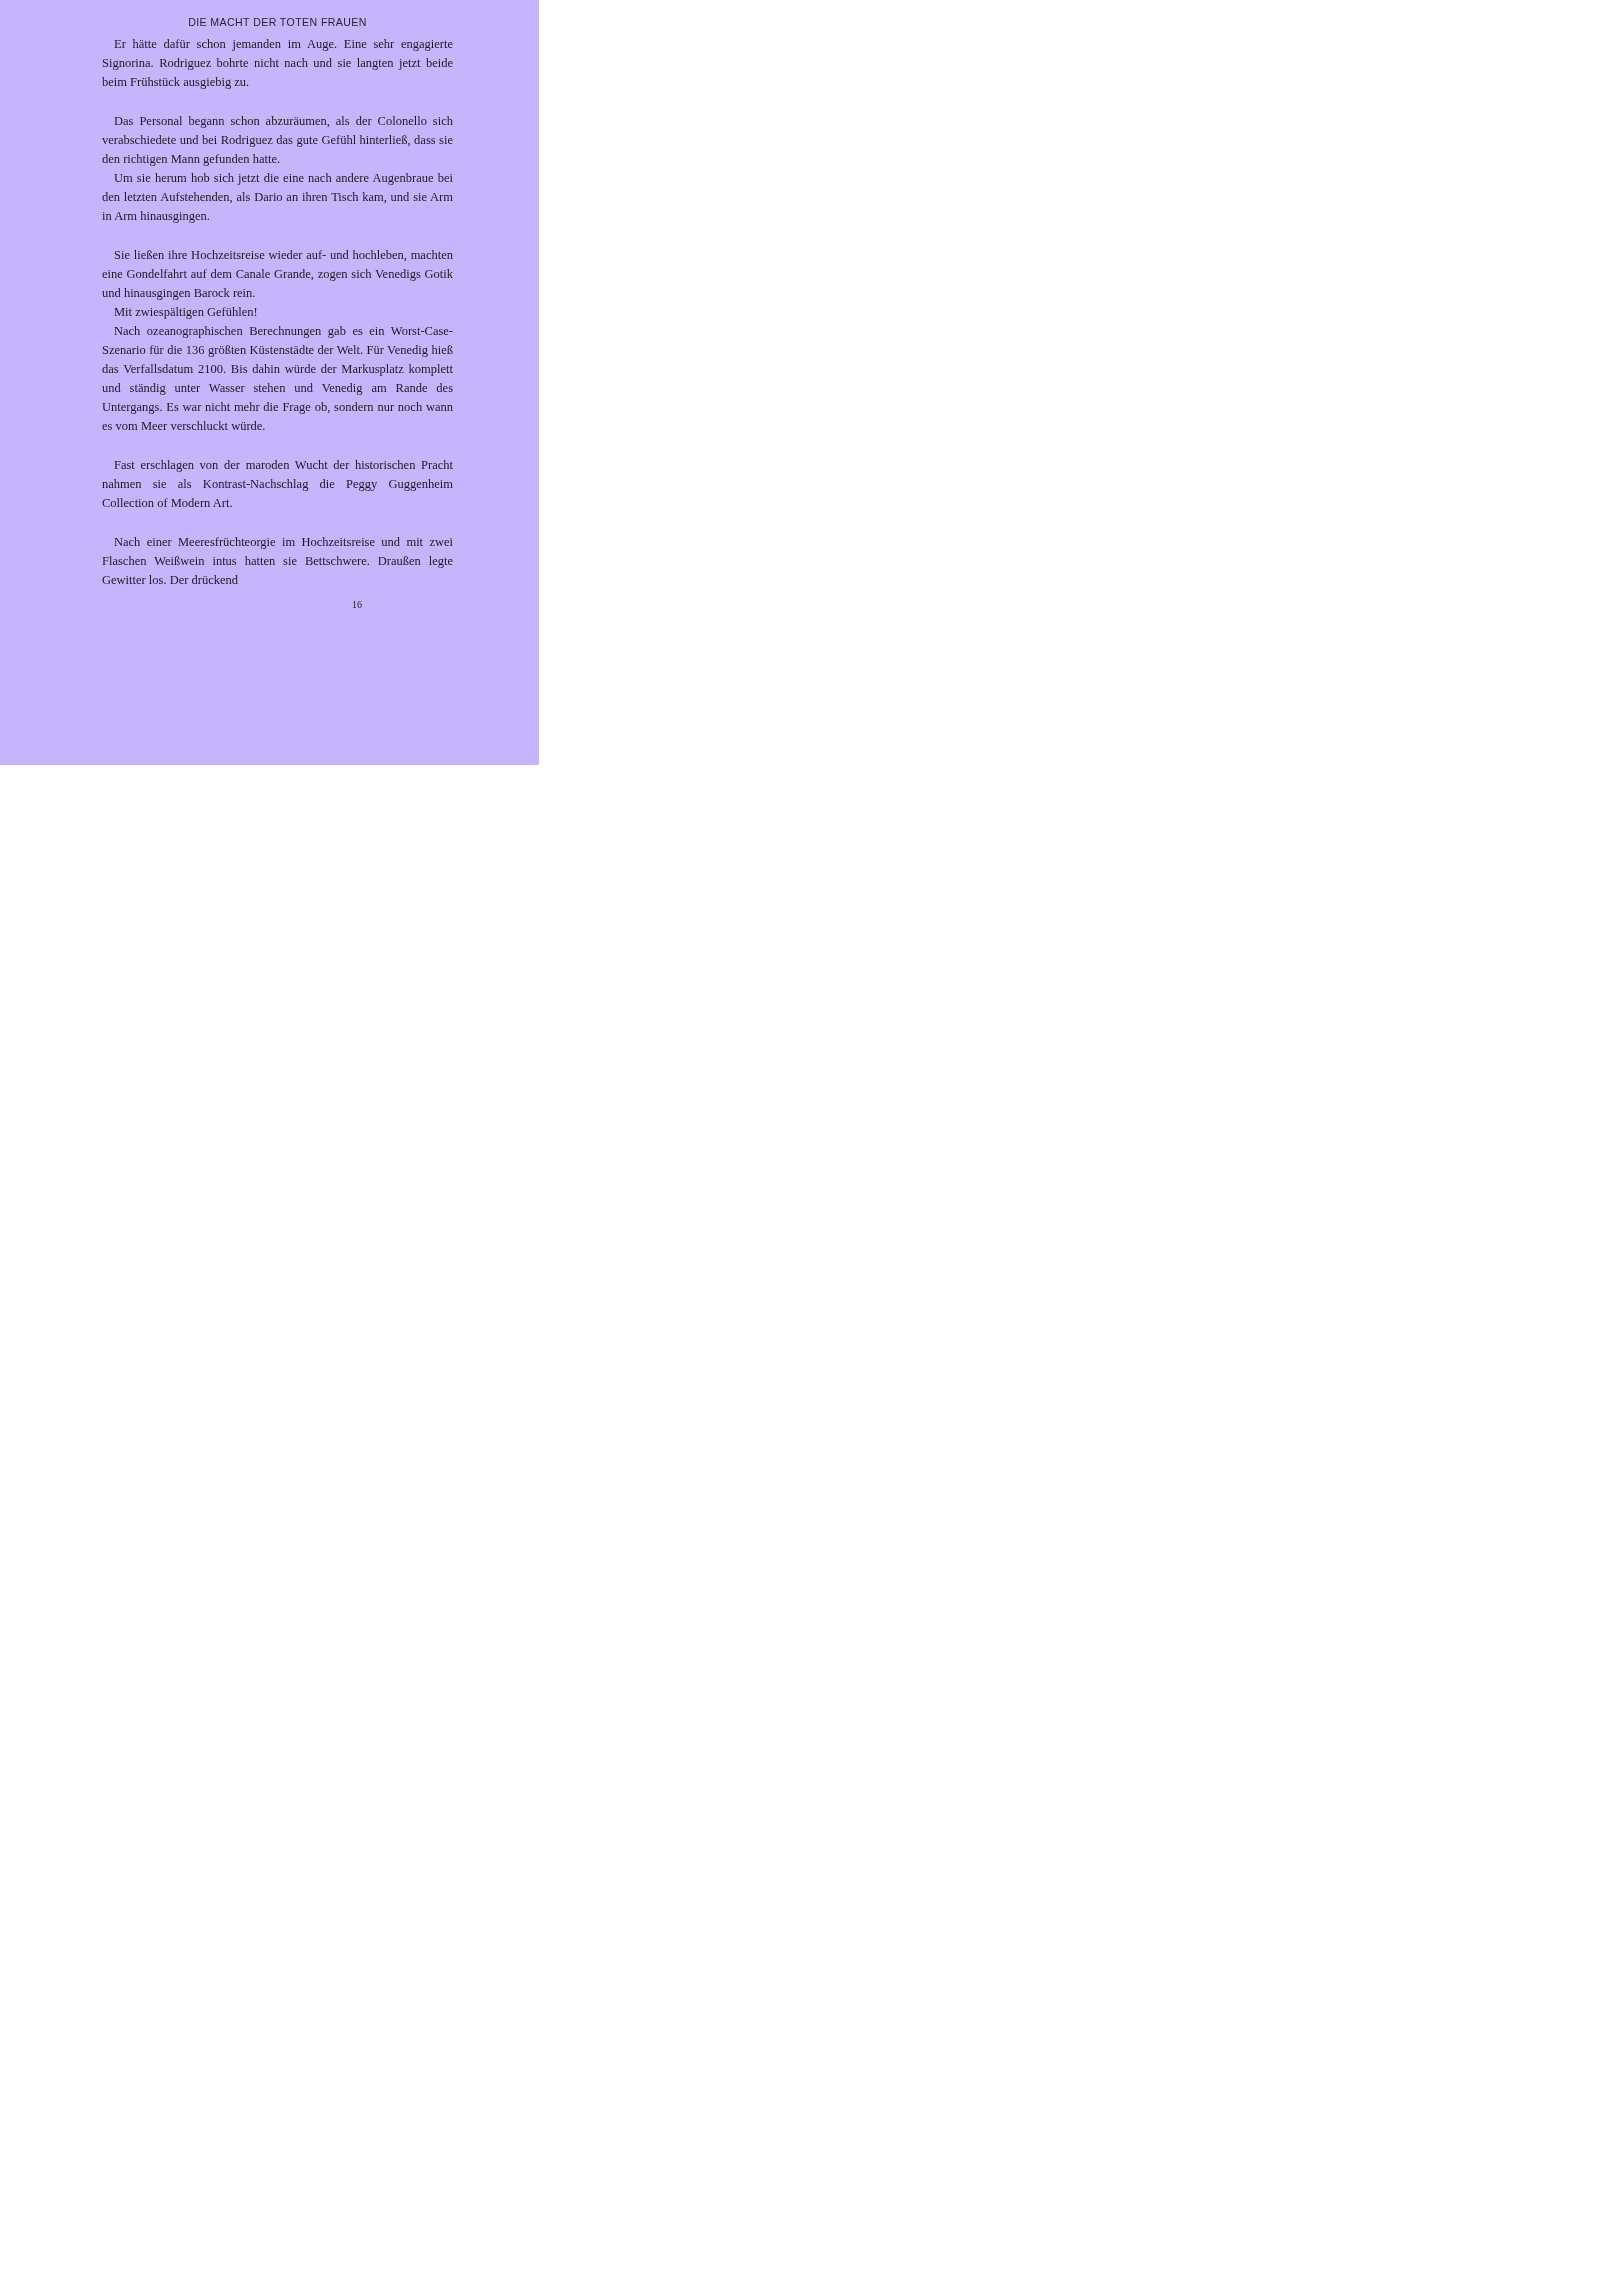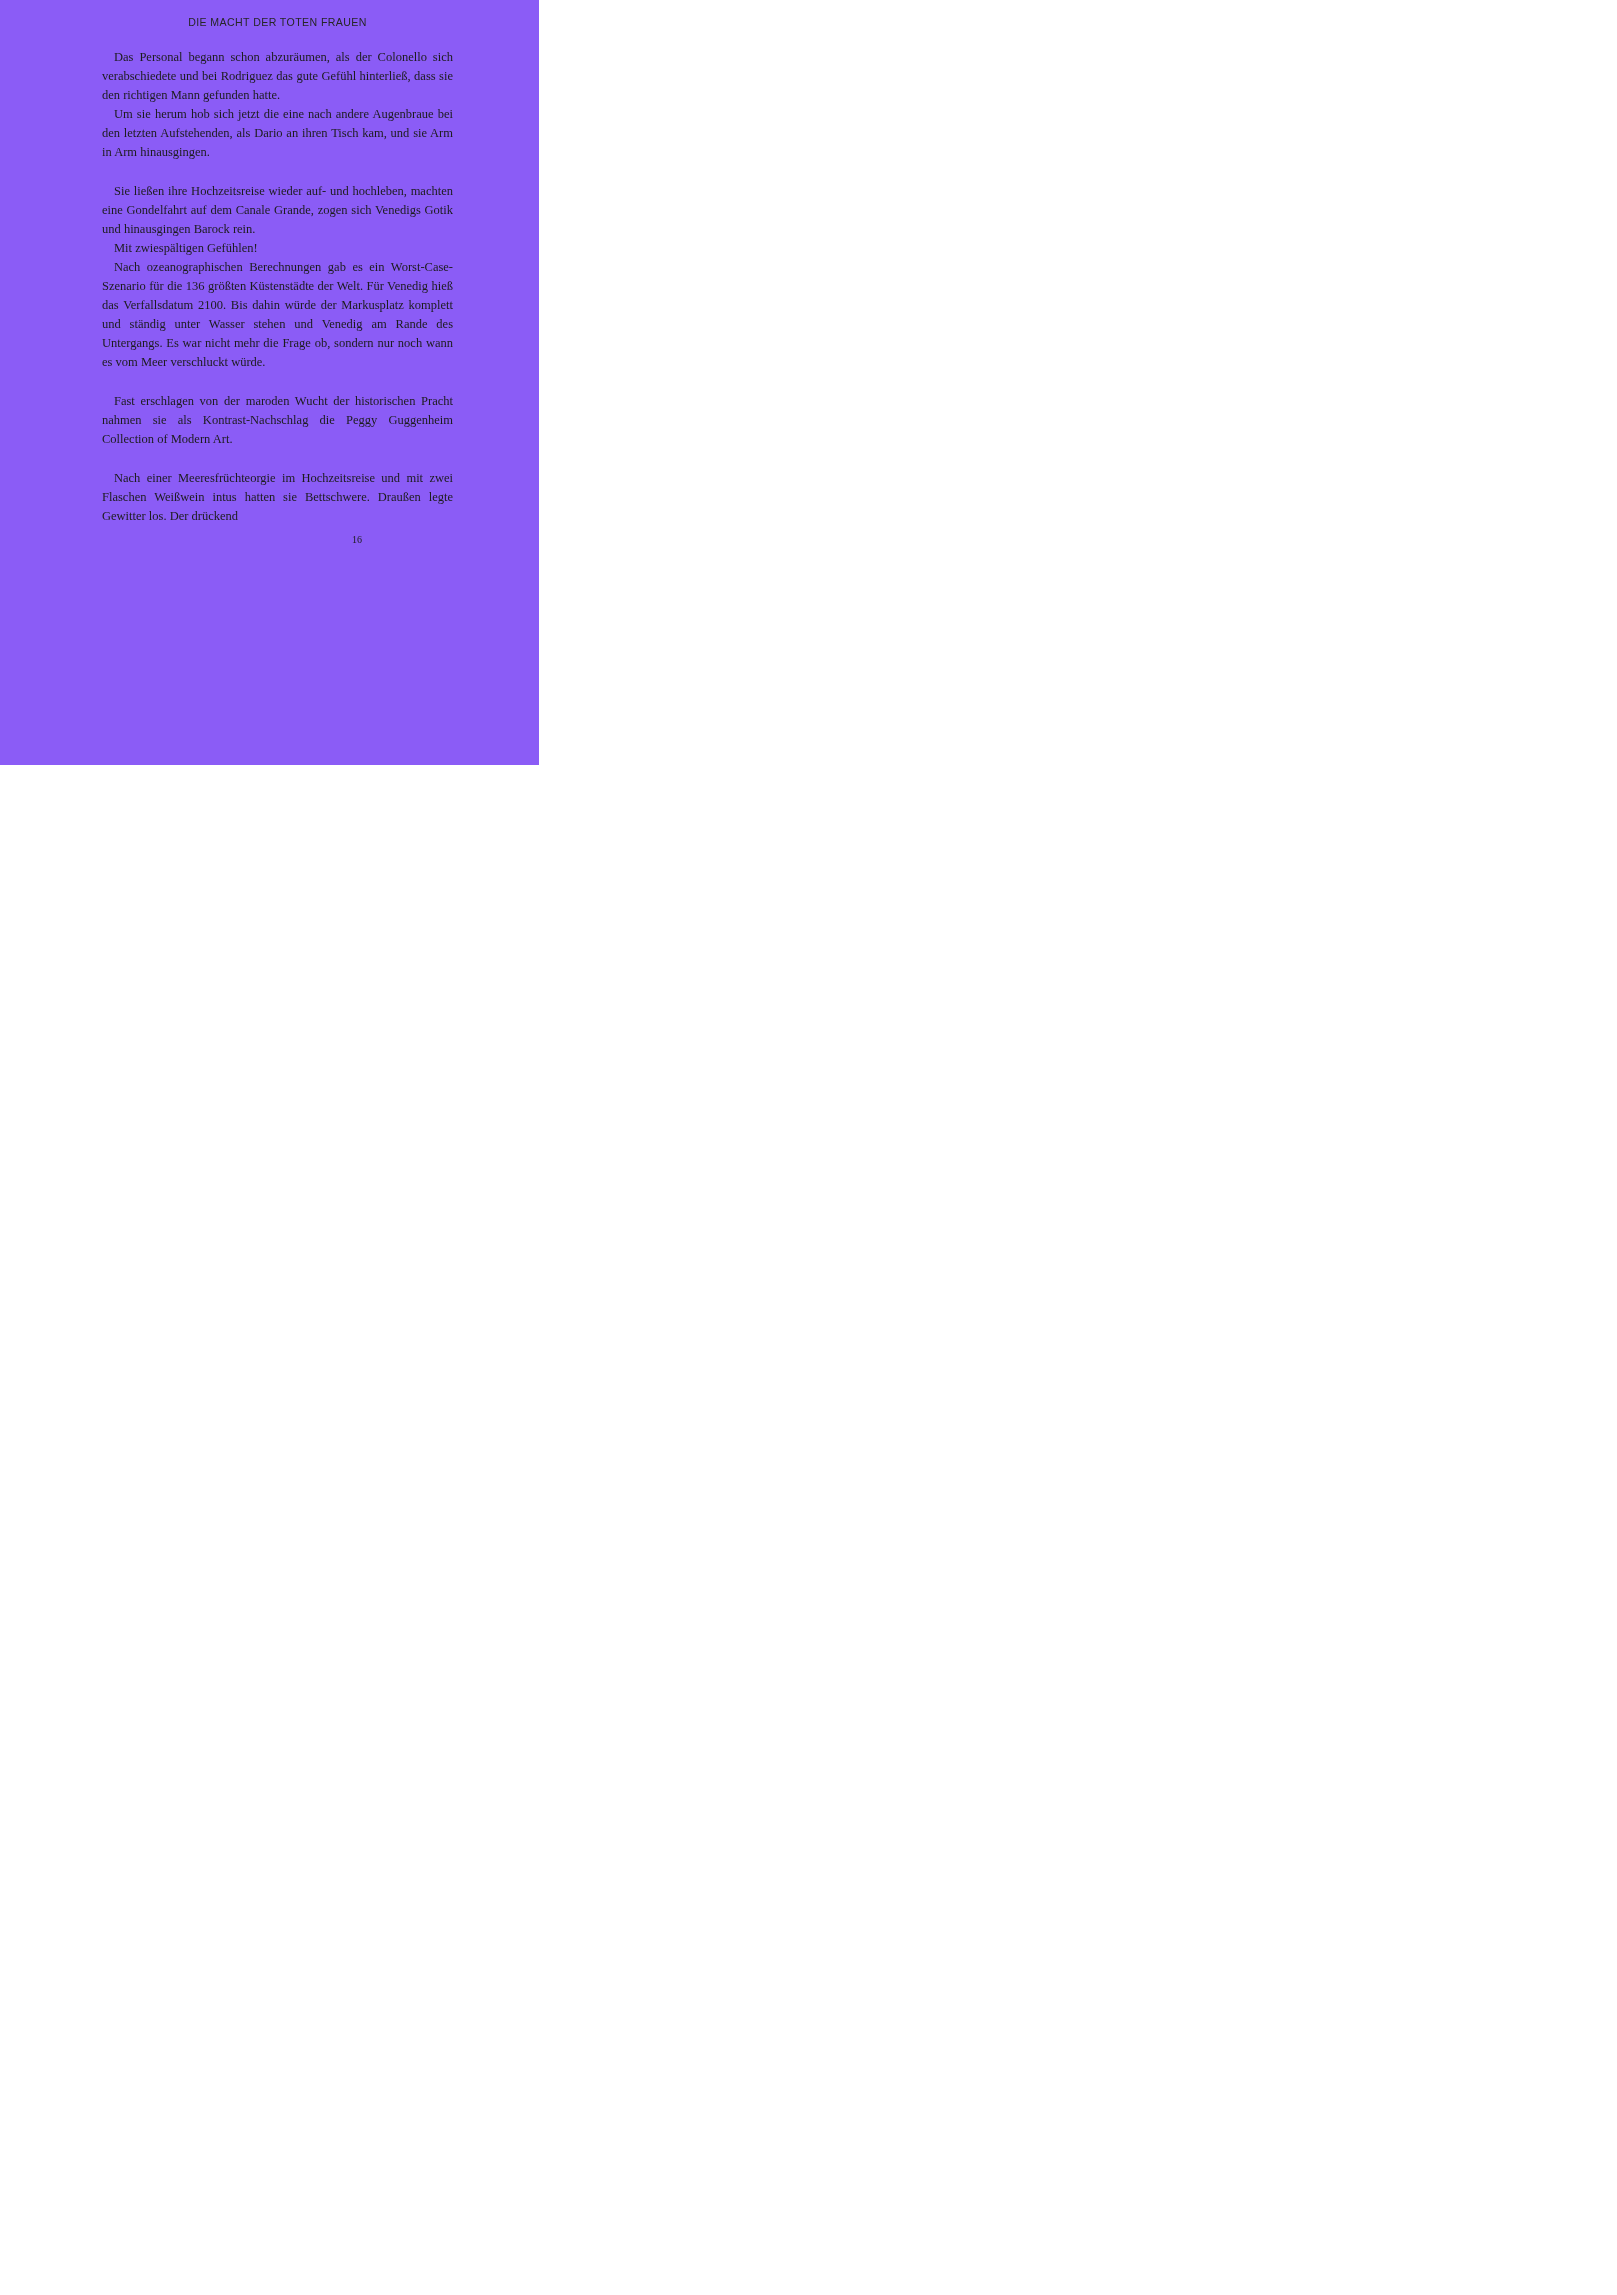--- a/index.html
+++ b/index.html
@@ -4,21 +4,21 @@
 <style>
   html, body {
     margin: 0;
     padding: 0;
     background: #ffffff;
   }
   .page {
     position: relative;
     width: 539px;
     height: 765px;
-    background: #8b5cf6;
+    background: #c4b5fd;
     box-sizing: border-box;
     overflow: hidden;
     color: #1c1c1c;
   }
   .content {
     width: 351px;
     margin-left: 102px;
   }
   .running-header {
     font-family: "Liberation Sans", sans-serif;
@@ -56,20 +56,21 @@
 </style>
 </head>
 <body>
 
 <div class="page">
   <div class="content">
 
     <div class="running-header">DIE MACHT DER TOTEN FRAUEN</div>
 
     <div class="body-text">
+      <p class="para">Er hätte dafür schon jemanden im Auge. Eine sehr engagierte Signorina. Rodriguez bohrte nicht nach und sie langten jetzt beide beim Frühstück ausgiebig zu.</p>
       <p class="para gap">Das Personal begann schon abzuräumen, als der Colonello sich verabschiedete und bei Rodriguez das gute Gefühl hinterließ, dass sie den richtigen Mann gefunden hatte.</p>
       <p class="para">Um sie herum hob sich jetzt die eine nach andere Augenbraue bei den letzten Aufstehenden, als Dario an ihren Tisch kam, und sie Arm in Arm hinausgingen.</p>
       <p class="para gap">Sie ließen ihre Hochzeitsreise wieder auf- und hochleben, machten eine Gondelfahrt auf dem Canale Grande, zogen sich Venedigs Gotik und hinausgingen Barock rein.</p>
       <p class="para">Mit zwiespältigen Gefühlen!</p>
       <p class="para">Nach ozeanographischen Berechnungen gab es ein Worst-Case-Szenario für die 136 größten Küstenstädte der Welt. Für Venedig hieß das Verfallsdatum 2100. Bis dahin würde der Markusplatz komplett und ständig unter Wasser stehen und Venedig am Rande des Untergangs. Es war nicht mehr die Frage ob, sondern nur noch wann es vom Meer verschluckt würde.</p>
       <p class="para gap">Fast erschlagen von der maroden Wucht der historischen Pracht nahmen sie als Kontrast-Nachschlag die Peggy Guggenheim Collection of Modern Art.</p>
       <p class="para gap">Nach einer Meeresfrüchteorgie im Hochzeitsreise und mit zwei Flaschen Weißwein intus hatten sie Bettschwere. Draußen legte Gewitter los. Der drückend</p>
     </div>
 
     <div class="page-number">16</div>

